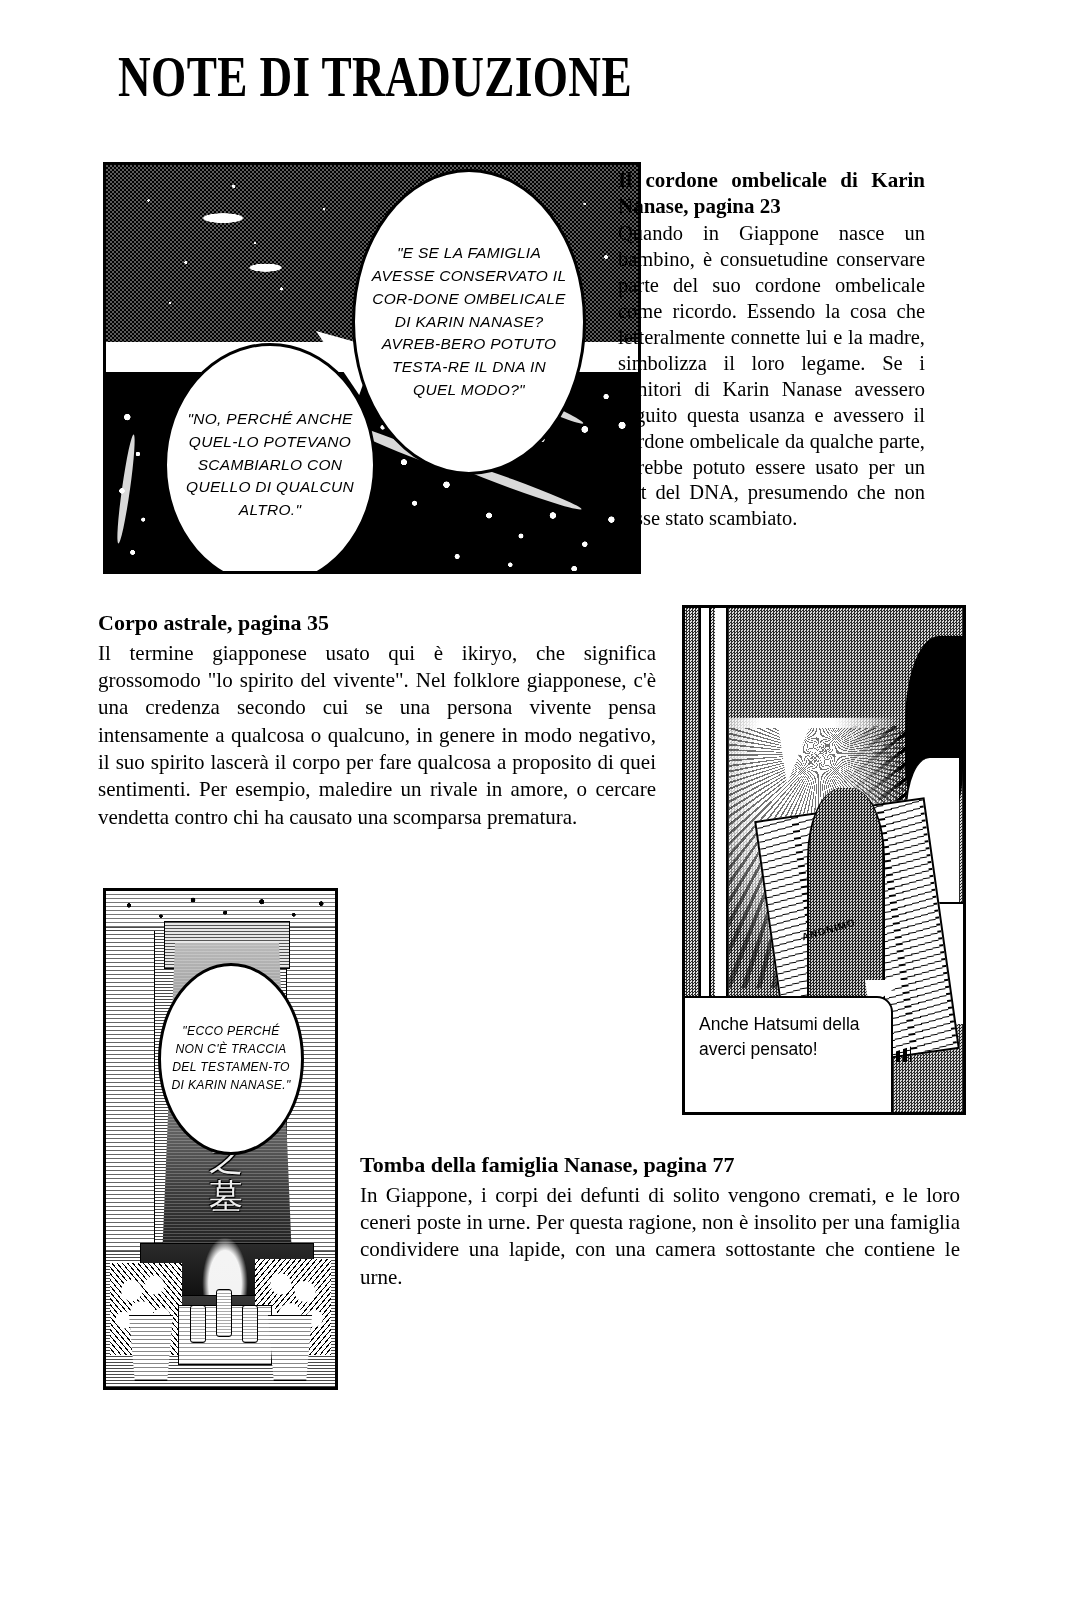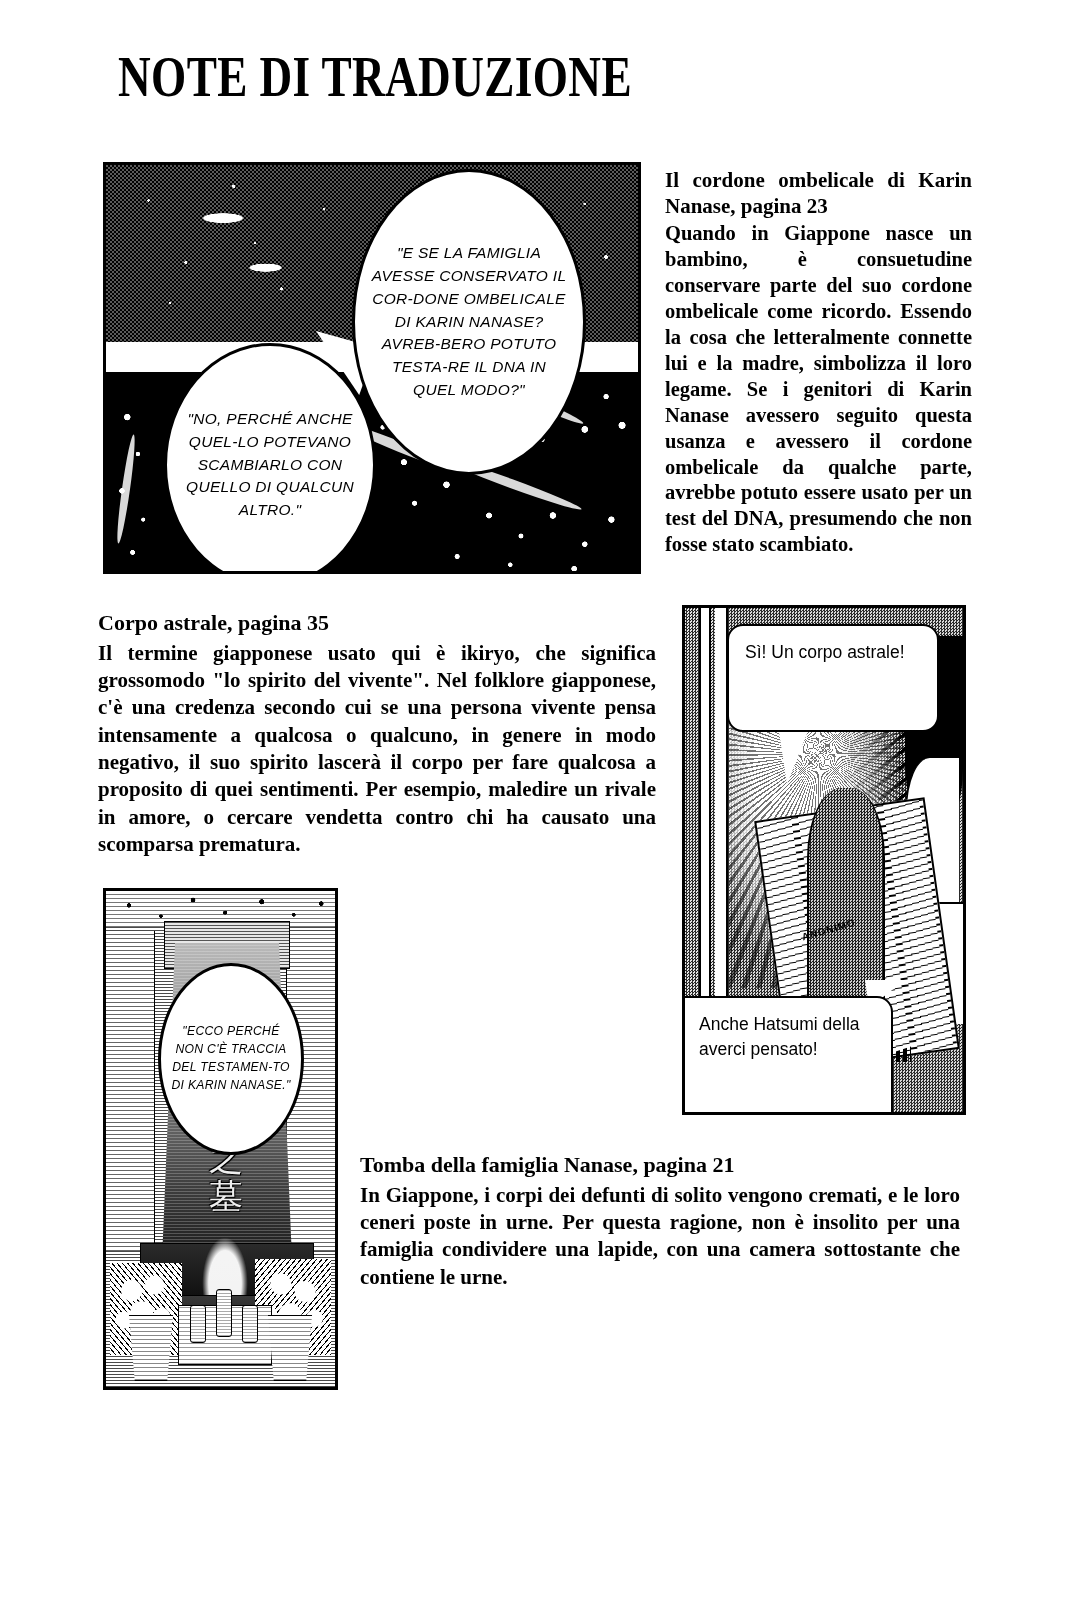--- a/index.html
+++ b/index.html
@@ -33,27 +33,26 @@
     line-height:1.22;
     margin:0 0 2px 0;
   }
   .note-body{
     font-family:"Liberation Serif", serif;
     font-size:20.5px;
     line-height:1.265;
     text-align:justify;
     margin:0;
     hyphens:none;
-    font-weight:bold;
   }
 
   
   #note-umbilical{
     position:absolute;
-    left:665px; top:168px;
+    left:618px; top:168px;
     width:307px;
   }
   #note-umbilical .note-heading{ text-align:justify; font-size:21px; }
 
   
   #note-astral{
     position:absolute;
     left:98px; top:610px;
     width:558px;
   }
@@ -469,21 +468,20 @@
   <div class="astral-paper"></div>
   <div class="astral-figure"></div>
   <div class="astral-label">ANONIMO</div>
   <div class="astral-city"></div>
 
   <div class="astral-leftstrip"></div>
   <div class="astral-whitecol"></div>
   <div class="astral-whitecol2"></div>
 
   <div class="tail-poly" id="tail-astral-1"></div>
-  <div class="bubble-rect" id="bubble-astral-1">Sì! Un corpo astrale!</div>
 
   <div class="tail-poly" id="tail-astral-2"></div>
   <div class="bubble-rect" id="bubble-astral-2">Anche Hatsumi della averci pensato!</div>
 </div>
 
 <div class="panel" id="panel-grave">
   <div class="grave-bg"></div>
   <div class="grave-pavement-l"></div>
   <div class="grave-pavement-r"></div>
   <div class="grave-gravel-top"></div>
@@ -511,15 +509,15 @@
   <div class="grave-incense" id="inc-r"></div>
   <div class="grave-vase-l"></div>
   <div class="grave-vase-r"></div>
 
   <div class="bubble-oval" id="bubble-grave">
     <span class="btxt">"ECCO PERCHÉ NON C'È TRACCIA DEL TESTAMEN-TO DI KARIN NANASE."</span>
   </div>
 </div>
 
 <div id="note-grave">
-  <p class="note-heading">Tomba della famiglia Nanase, pagina 21</p>
+  <p class="note-heading">Tomba della famiglia Nanase, pagina 77</p>
   <p class="note-body">In Giappone, i corpi dei defunti di solito vengono cremati, e le loro ceneri poste in urne. Per questa ragione, non è insolito per una famiglia condividere una lapide, con una camera sottostante che contiene le urne.</p>
 </div>
 
 </body></html>

